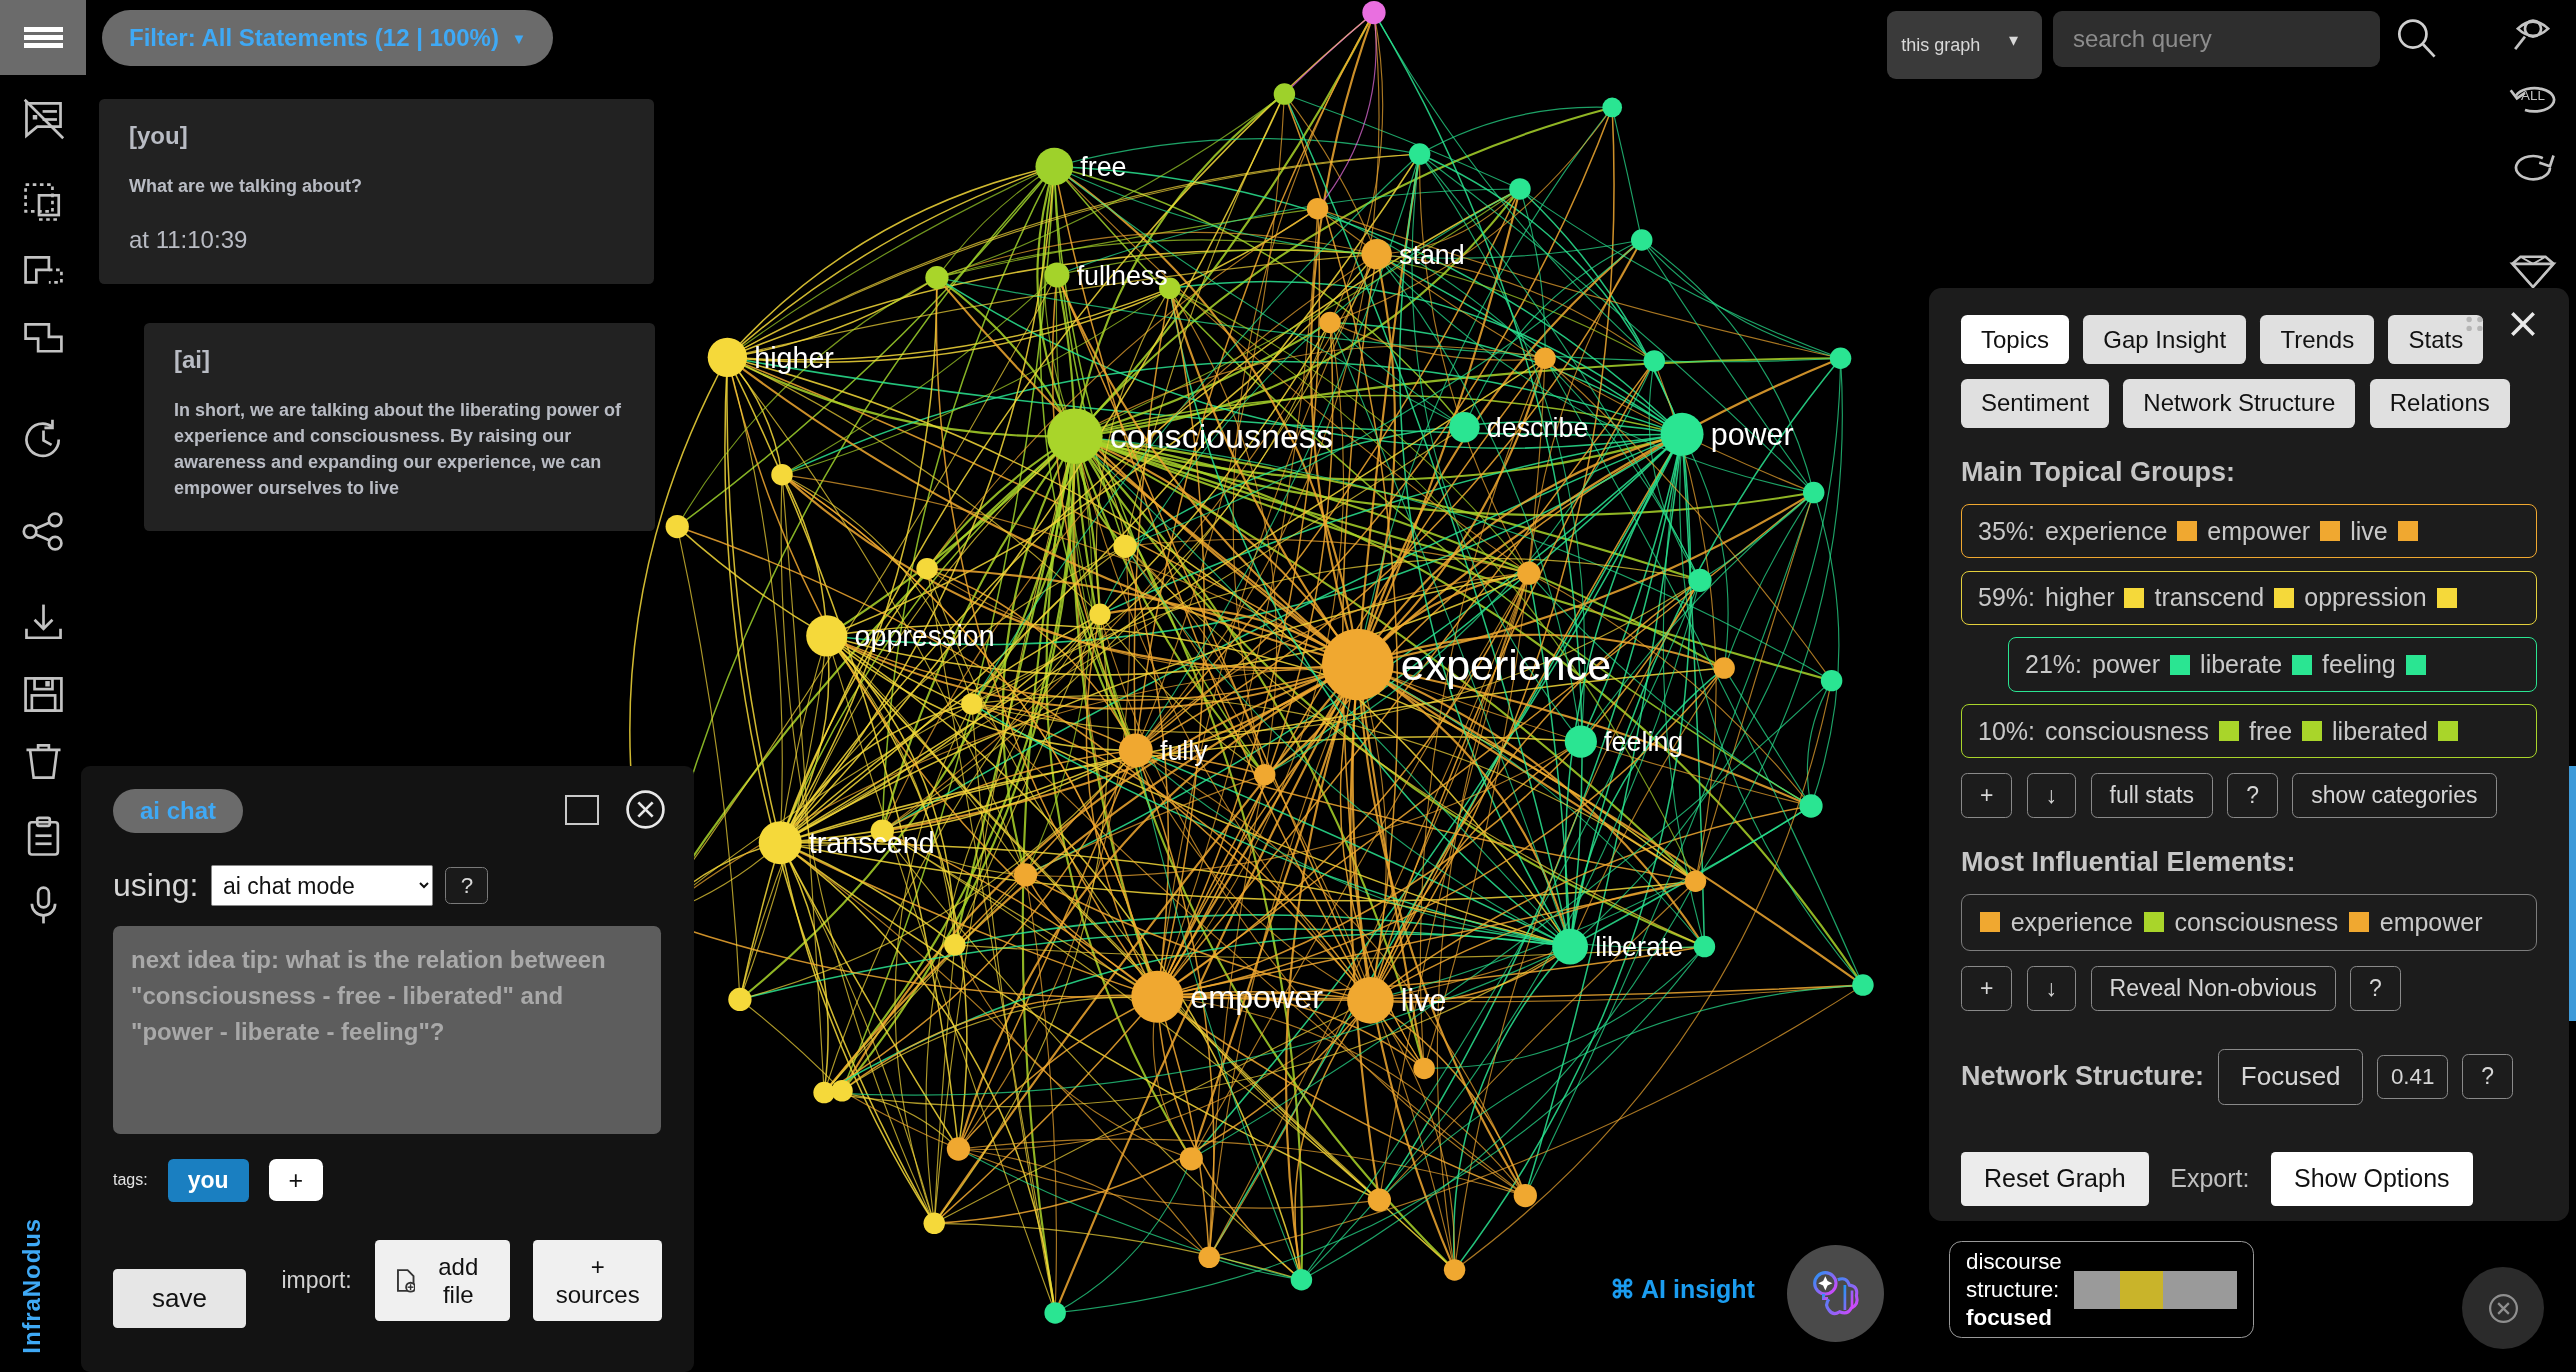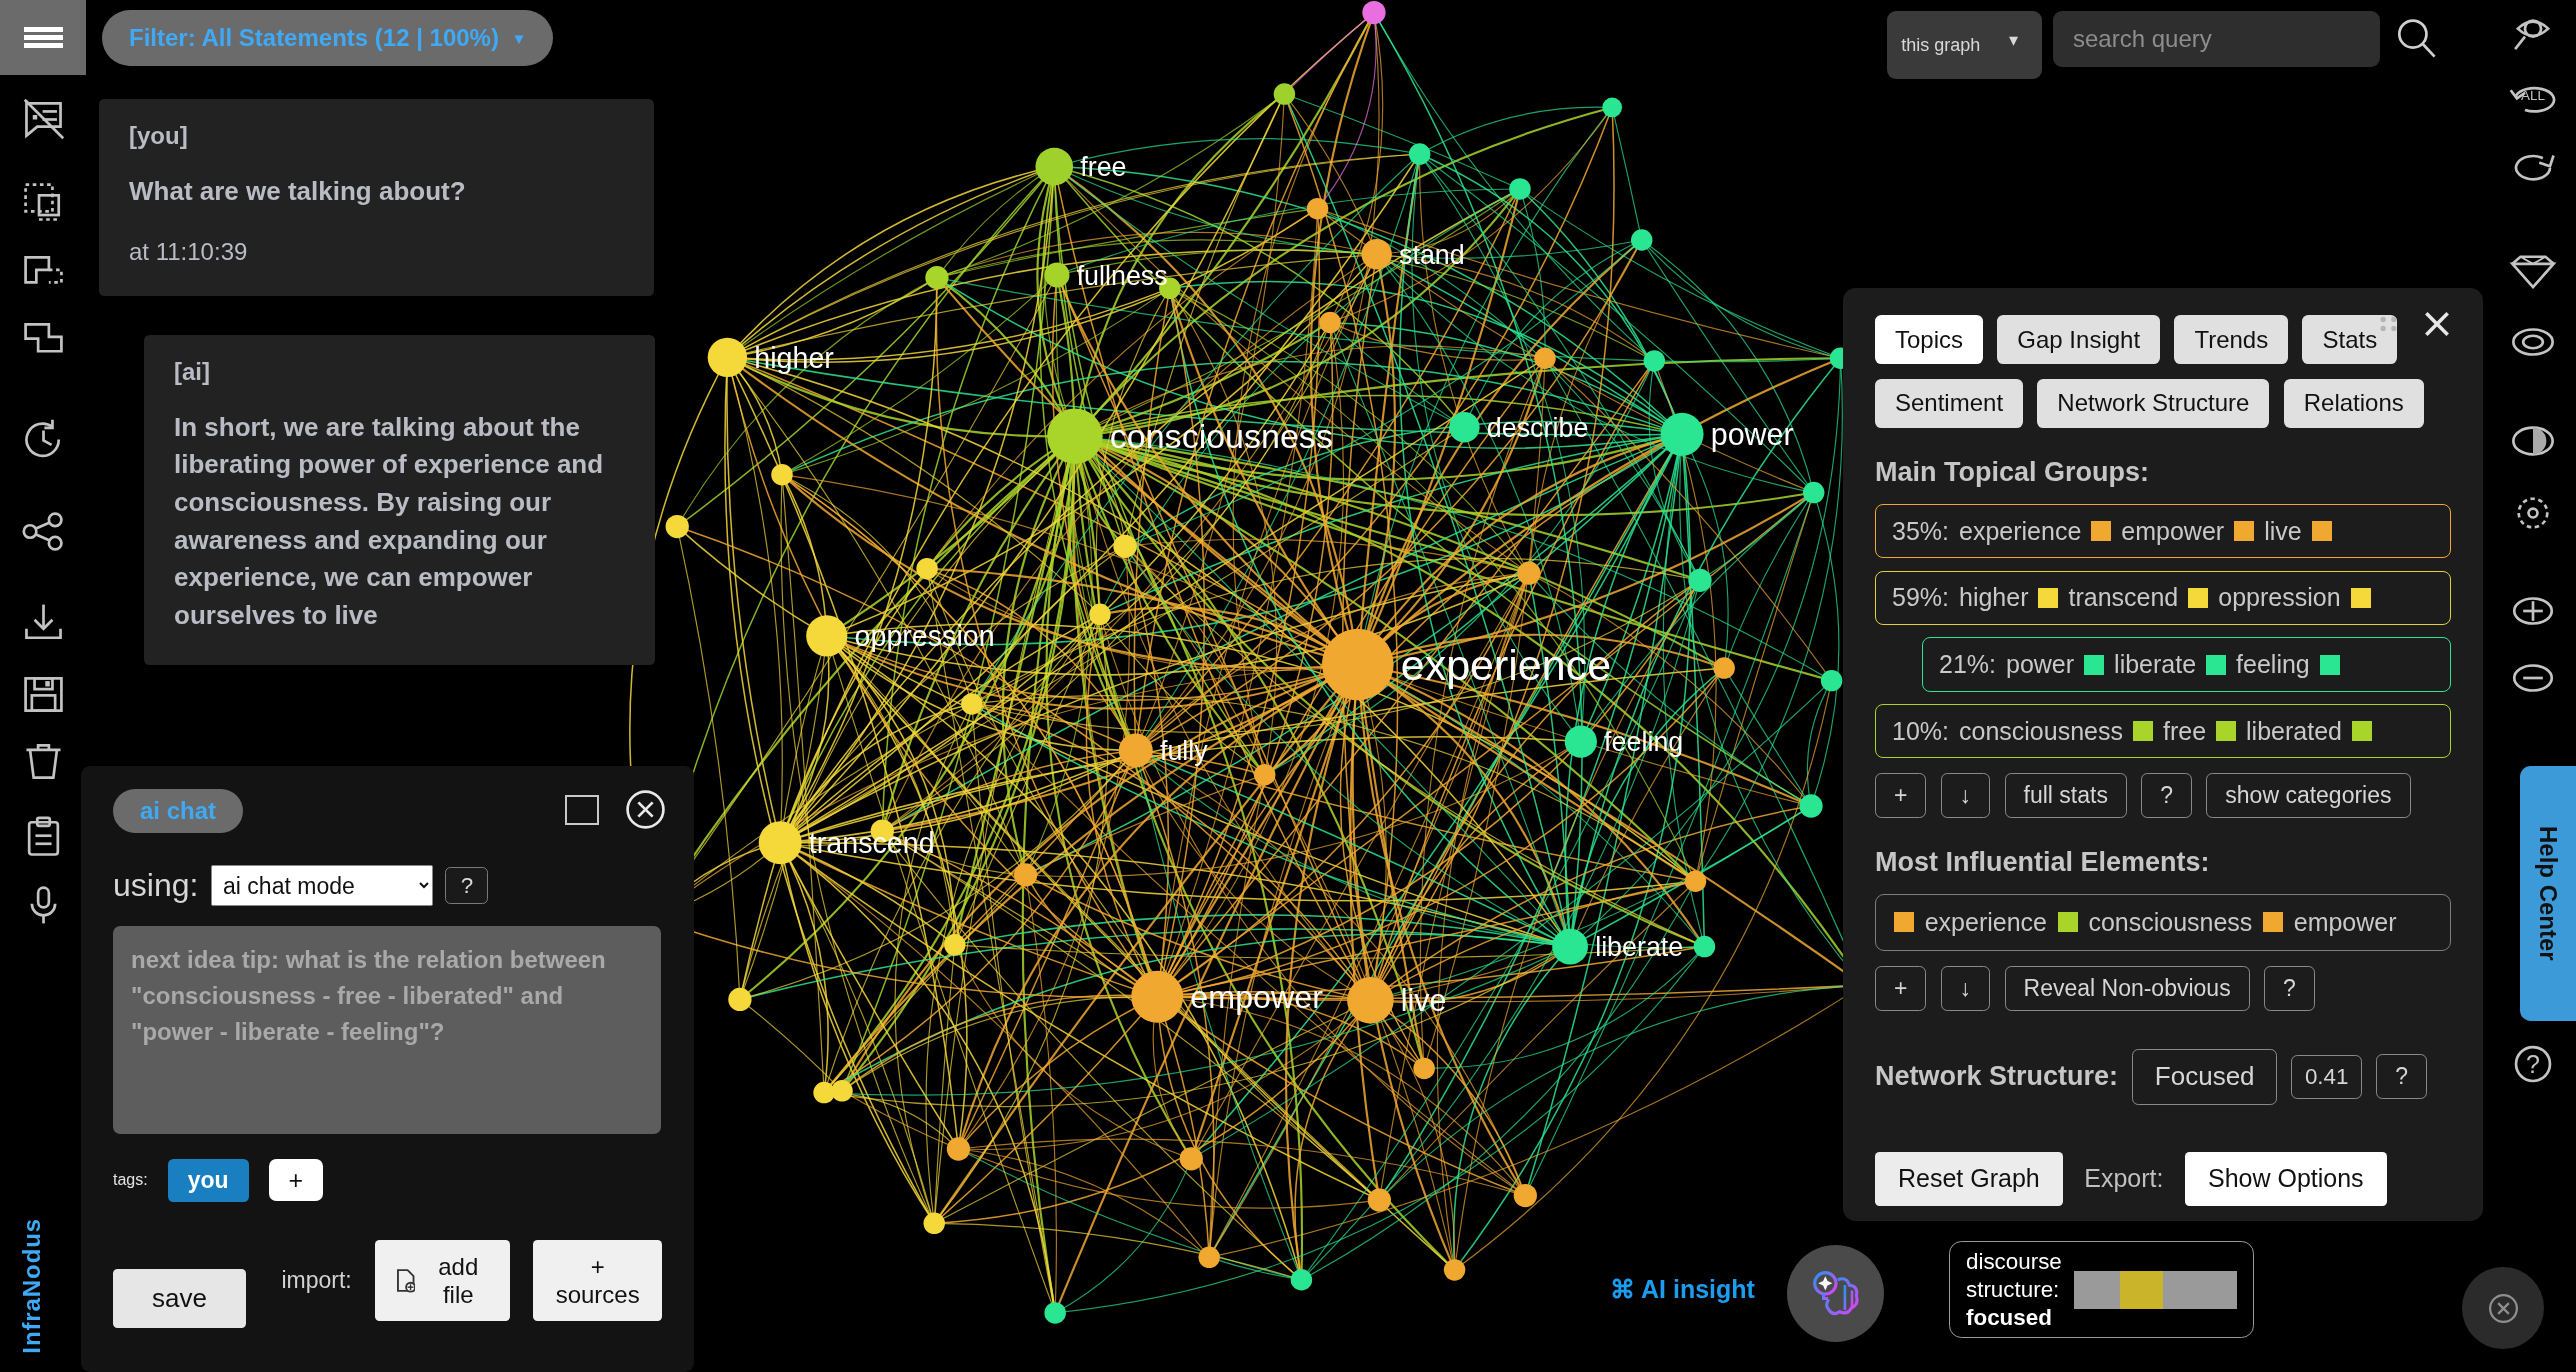--- a/index.html
+++ b/index.html
@@ -84,21 +84,21 @@
   }
   #help-center-tab span {
     writing-mode: vertical-rl; color: #111; font-size: 24px; font-weight: bold;
   }
 
   
   #messages { position: absolute; left: 99px; top: 99px; width: 555px; z-index: 20; }
   .msg { background: #222222; border-radius: 5.4px; padding: 23px 30px 30px 30px; margin-bottom: 39px; }
   .msg.ai { margin-left: 45px; width: 511px; }
   .msg-author { color: #b9bcc4; font-size: 24px; font-weight: bold; margin-bottom: 23px; }
-  .msg-body { color: #b9bcc4; font-size: 26px; font-weight: bold; line-height: 1.45; }
+  .msg-body { color: #b9bcc4; font-size: 18px; font-weight: bold; line-height: 1.45; }
   .msg-time { color: #b9bcc4; font-size: 24px; margin-top: 27px; }
 
   
   #ai-chat-panel {
     position: absolute; left: 81px; top: 766px; width: 613px; height: 606px;
     background: #131313; border-radius: 9px; z-index: 50; padding: 23px 32px;
   }
   #ai-chat-title {
     display: inline-block; background: #6b6b6b; border-radius: 23px;
     padding: 8px 27px; color: #3fa9f5; font-size: 24px; font-weight: bold;
@@ -147,21 +147,21 @@
   }
   #import-label { color: #d2d2d2; font-size: 23px; margin-left: 12.5px; }
   .light-btn {
     background: #f0f0f0; color: #111; font-size: 24px; border: none; border-radius: 4.5px;
     padding: 12.5px 20px; cursor: pointer; display: flex; align-items: center; gap: 10.7px;
     font-family: "Liberation Sans", sans-serif;
   }
 
   
   #analysis-panel {
-    position: absolute; left: 1843px; top: 288px; width: 640px; height: 933px;
+    position: absolute; left: 1929px; top: 288px; width: 640px; height: 933px;
     background: #1c1c1c; border-radius: 12.5px; z-index: 45; padding: 27px 32px;
   }
   #panel-drag { position: absolute; right: 82px; top: 25px; cursor: move; }
   #panel-close { position: absolute; right: 30px; top: 20px; cursor: pointer; }
   .tabrow { display: flex; flex-wrap: wrap; gap: 14.3px; margin-bottom: 14.3px; }
   .tab-btn {
     background: #e0e0e0; color: #111; border: none; border-radius: 6.3px;
     font-size: 24px; padding: 10.7px 20px; cursor: pointer;
     font-family: "Liberation Sans", sans-serif;
   }

